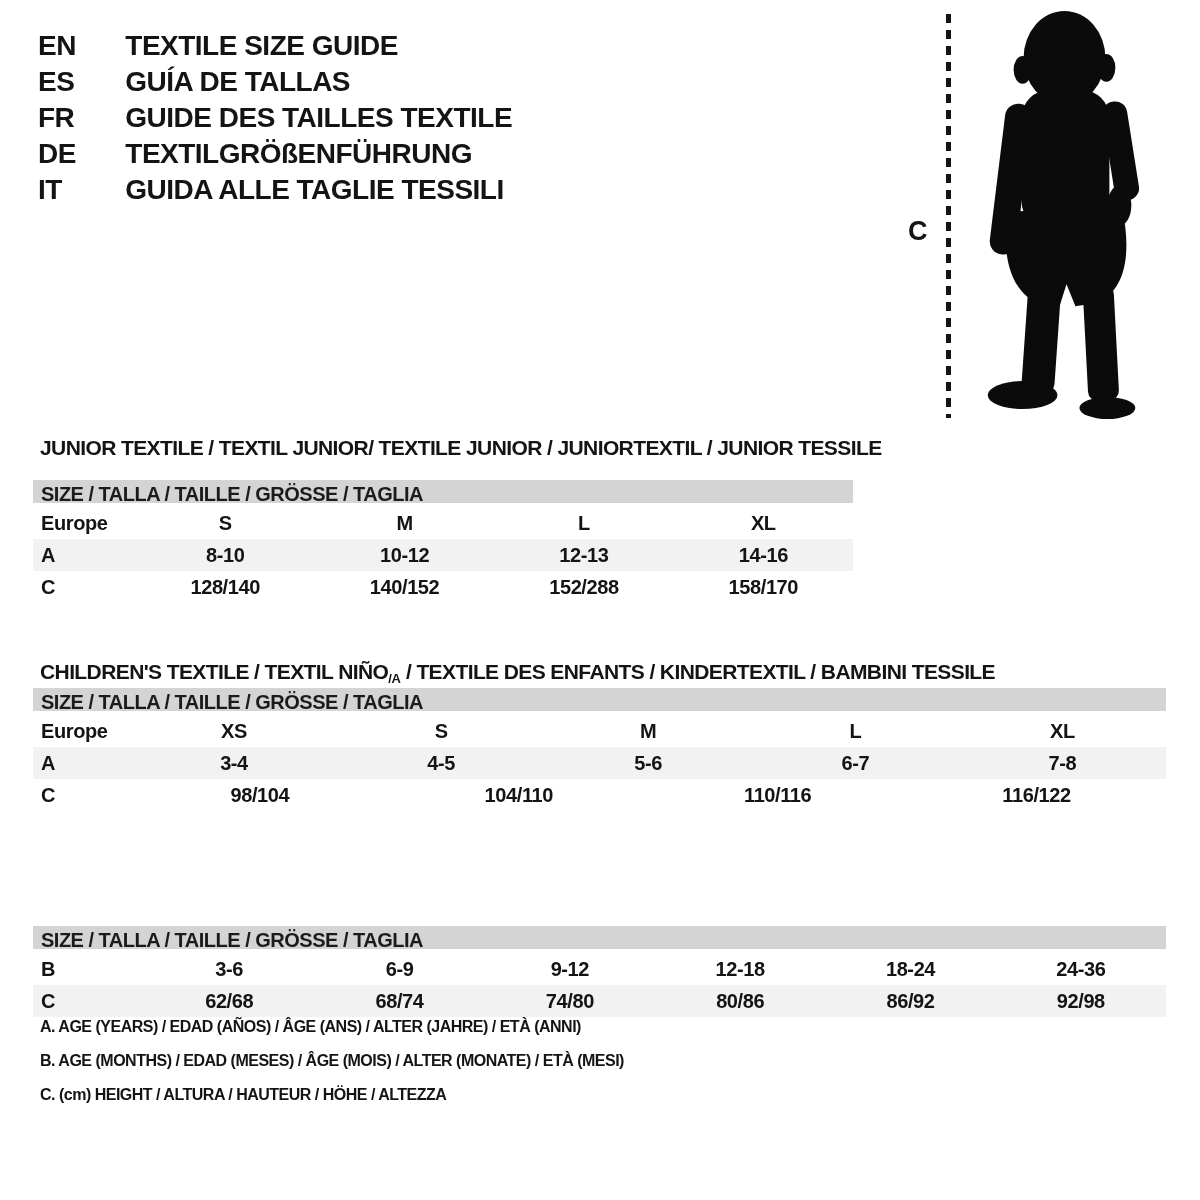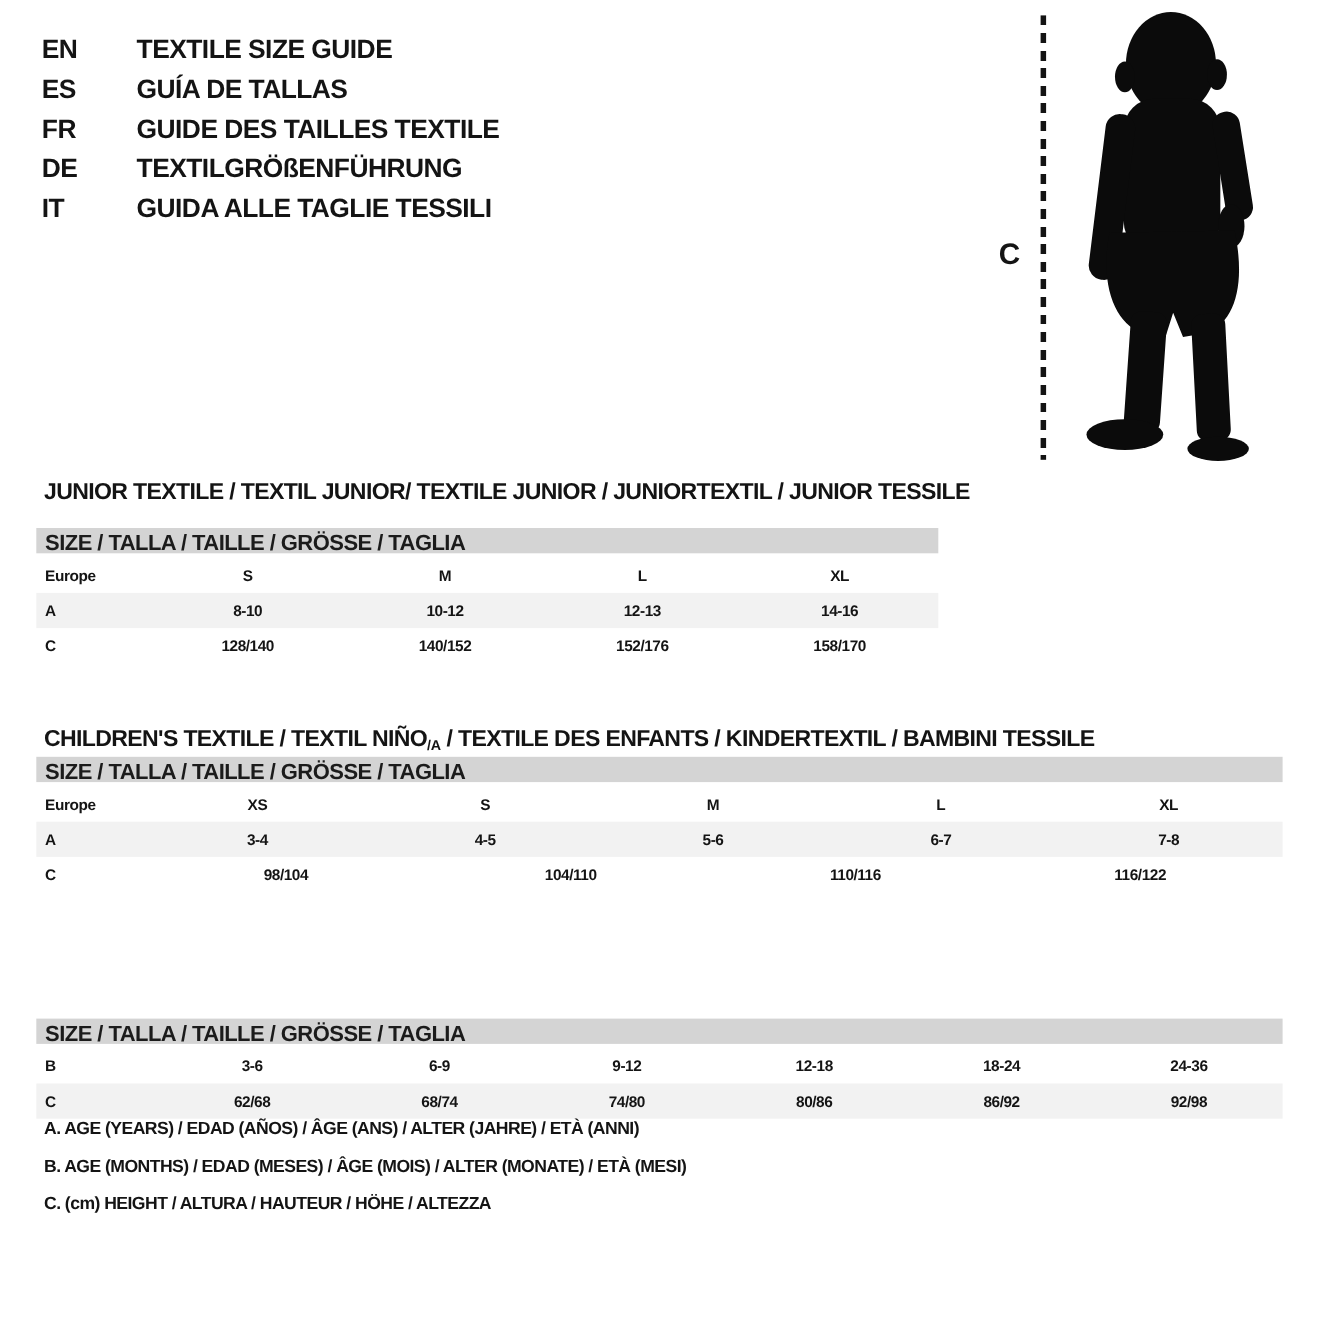--- a/index.html
+++ b/index.html
@@ -9,21 +9,21 @@
     font-family: "Liberation Sans", "DejaVu Sans", sans-serif;
     color: #141414;
     position: relative;
     overflow: hidden;
   }
   .page { position: absolute; inset: 0; background: #ffffff; }
 
   
   .langs {
     position: absolute; left: 38px; top: 28px;
-    font-size: 24px; font-weight: 700; line-height: 36px;
+    font-size: 28px; font-weight: 700; line-height: 36px;
     letter-spacing: -0.5px;
   }
   .lang-row { white-space: nowrap; }
   .lang-code { display: inline-block; width: 80px; }
 
   
   .figure { position: absolute; left: 890px; top: 0; width: 310px; height: 440px; }
   .measure-line {
     position: absolute; left: 56px; top: 14px; width: 5px; height: 404px;
     background: repeating-linear-gradient(to bottom, #131313 0 9px, transparent 9px 16px);
@@ -51,21 +51,21 @@
   #tbl2 { top: 688px; width: 1133px; }
   #tbl3 { top: 926px; width: 1133px; }
   .thead {
     height: 23px; line-height: 29px;
     background: #d4d4d4;
     padding-left: 8px;
     font-size: 20px; letter-spacing: -0.5px;
     margin-bottom: 4px;
     color: #1b1b1b;
   }
-  .trow { display: flex; height: 32px; line-height: 32px; font-size: 14px; letter-spacing: -0.4px; }
+  .trow { display: flex; height: 32px; line-height: 32px; font-size: 20px; letter-spacing: -0.4px; }
   .trow.shaded { background: #f2f2f2; }
   .lab { padding-left: 8px; }
   #tbl1 .lab { width: 12.5%; }
   #tbl2 .lab { width: 8.6%; }
   #tbl3 .lab { width: 9.8%; }
   .cell { flex: 1; text-align: center; }
 
   
   .legend {
     position: absolute; left: 40px; top: 1010px;
@@ -136,21 +136,21 @@
       <span class="lab">A</span>
       <span class="cell">8-10</span>
       <span class="cell">10-12</span>
       <span class="cell">12-13</span>
       <span class="cell">14-16</span>
     </div>
     <div class="trow">
       <span class="lab">C</span>
       <span class="cell">128/140</span>
       <span class="cell">140/152</span>
-      <span class="cell">152/176</span>
+      <span class="cell">152/288</span>
       <span class="cell">158/170</span>
     </div>
   </div>
 
   <div class="sec-title" id="sec2-title">
     <span>CHILDREN'S TEXTILE / TEXTIL NIÑO</span><span class="sub-small">/A</span><span> / TEXTILE DES ENFANTS / KINDERTEXTIL / BAMBINI TESSILE</span>
   </div>
   <div class="tbl" id="tbl2">
     <div class="thead">SIZE / TALLA / TAILLE / GRÖSSE / TAGLIA</div>
     <div class="trow">

